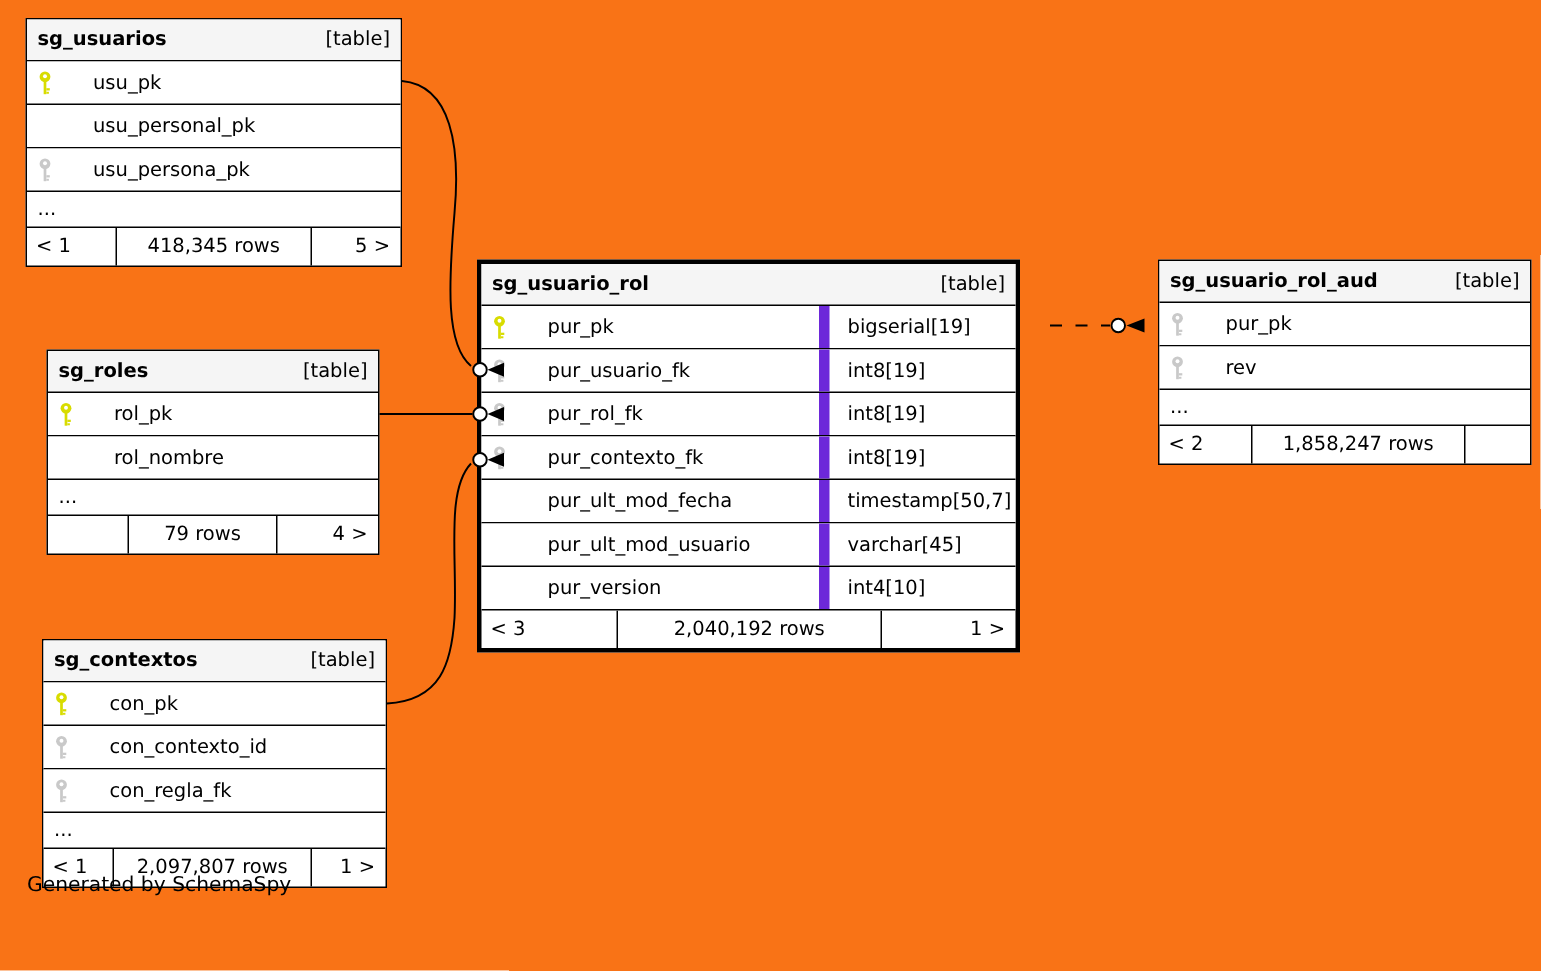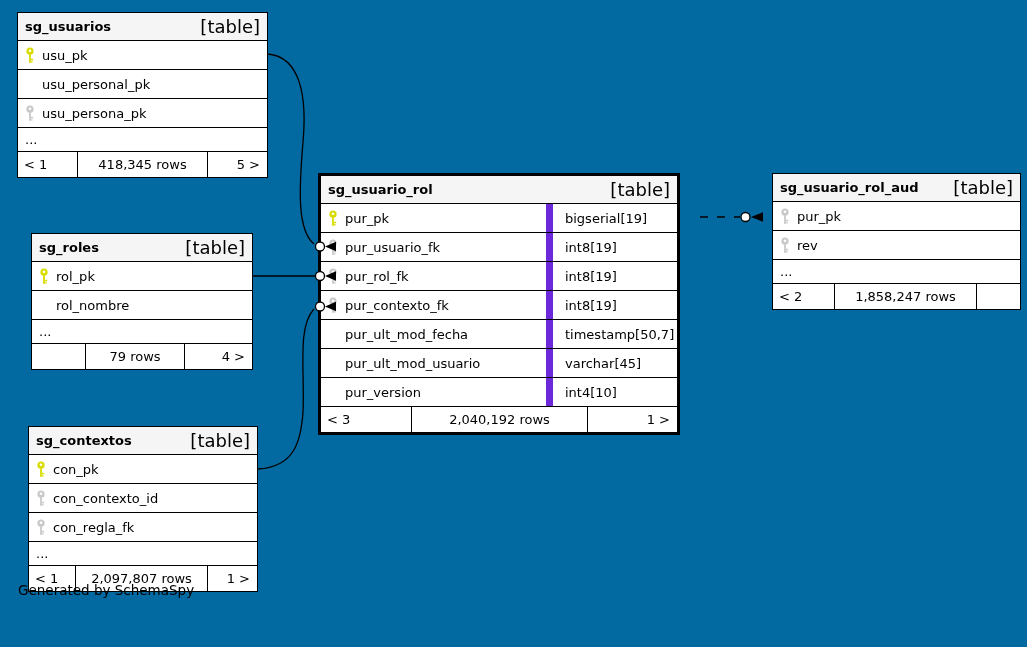--- a/index.html
+++ b/index.html
@@ -1,21 +1,21 @@
 <!DOCTYPE html>
 <html><head>
 <meta charset="utf-8">
 <style>
   * { box-sizing: border-box; margin: 0; padding: 0; }
   html, body { background: #ffffff; }
   #canvas {
     position: relative;
     width: 1027px;
     height: 647px;
-    background: #0369a1;
+    background: #f97316;
     font-family: "DejaVu Sans", "Liberation Sans", sans-serif;
     color: #000;
     overflow: hidden;
   }
   .tbl {
     position: absolute;
     background: #ffffff;
     border: 1px solid #000;
     font-size: 13px;
   }
@@ -23,29 +23,30 @@
   .thead {
     height: 28px;
     display: flex;
     align-items: center;
     justify-content: space-between;
     background: #f5f5f5;
     border-bottom: 1px solid #000;
     padding: 0 7px;
   }
   .tname { font-weight: bold; font-size: 13px; }
-  .ttype { font-size: 18px; font-weight: normal; }
+  .ttype { font-size: 13px; font-weight: normal; }
   .row {
     position: relative;
     display: flex;
     align-items: center;
     height: 29px;
     border-bottom: 1px solid #000;
     background: #fff;
     padding-left: 7px;
+    gap: 20px;
   }
   .row.ell { height: 24px; }
   .kslot {
     width: 17px;
     display: inline-flex;
     align-items: center;
     flex: none;
   }
   .cname { font-size: 13px; white-space: nowrap; }
   .ctype {

